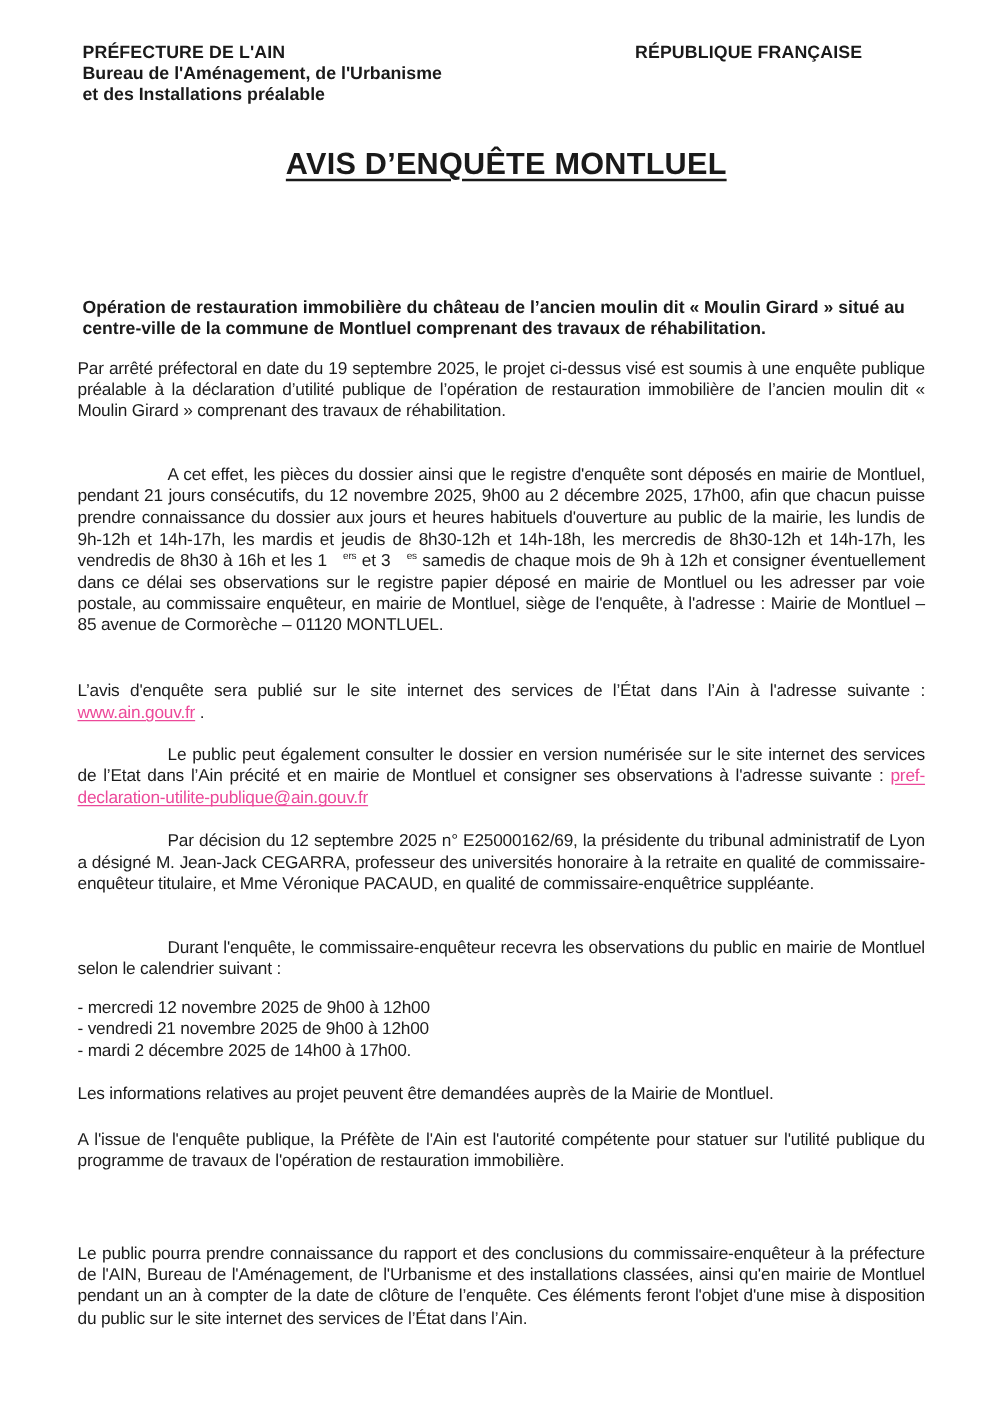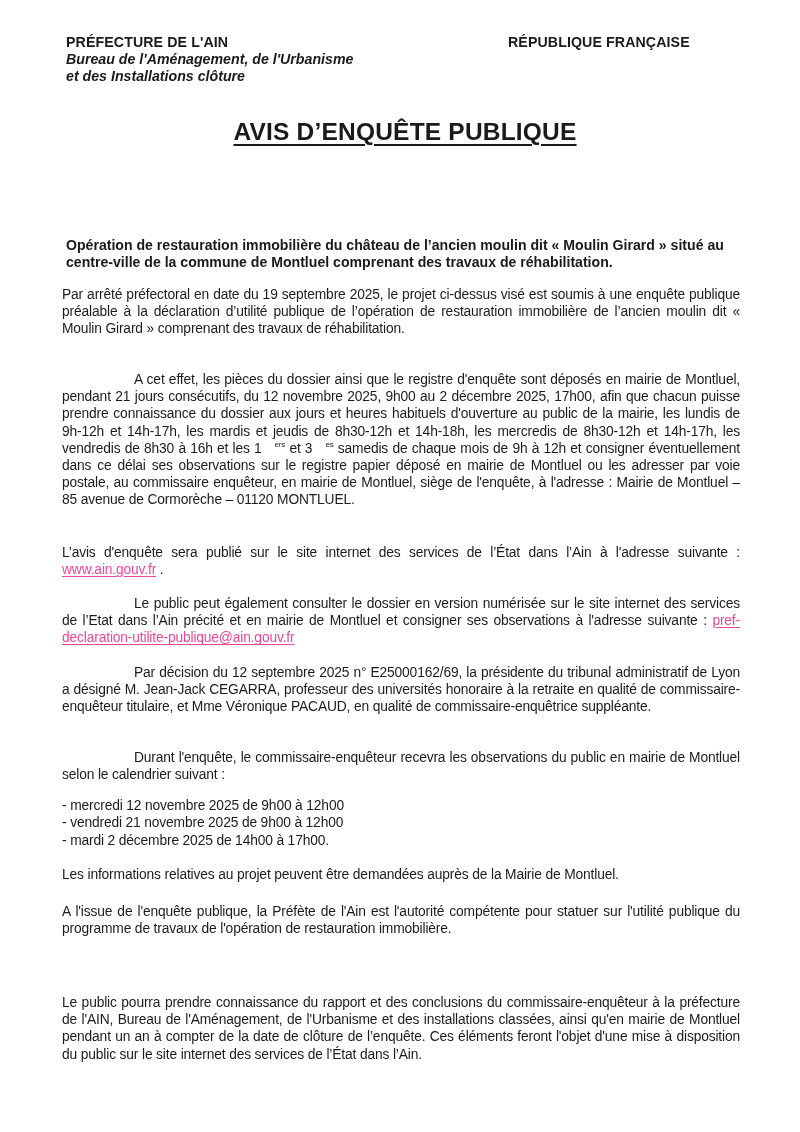--- a/index.html
+++ b/index.html
@@ -2,21 +2,21 @@
 <html><head>
   <meta charset="utf-8">
   <style>
     html, body { margin: 0; padding: 0; background: #ffffff; }
     body { width: 800px; height: 1132px; position: relative; overflow: hidden;
            font-family: "Liberation Sans", sans-serif; color: #1a1a1a; }
     .page { position: absolute; left: 0; top: 0; width: 708px; height: 1132px; }
 
     .hdr-left { position: absolute; left: 66px; top: 34px; font-size: 14.2px; line-height: 17px; }
     .hdr-left .org { font-weight: bold; letter-spacing: 0.1px; }
-    .hdr-left .bureau { font-weight: bold; font-style: italic; }
+    .hdr-left .bureau { font-weight: bold; }
     .hdr-right { position: absolute; left: 508px; top: 34px; font-size: 14.2px; font-weight: bold; letter-spacing: 0.1px; }
 
     .title { position: absolute; left: 0; width: 800px; top: 118px; text-align: center;
              font-size: 24.5px; font-weight: bold; letter-spacing: 0.2px; }
     .title span { text-decoration: underline; text-decoration-thickness: 2px; text-underline-offset: 4px; padding: 0 4px 0 14px; }
 
     .objet { position: absolute; left: 66px; top: 199px; font-size: 14.3px; font-weight: bold; }
     .objet .u { text-decoration: underline; text-underline-offset: 2px; }
 
     .subject { position: absolute; left: 66px; top: 237px; width: 680px; font-size: 14.1px;
@@ -42,27 +42,27 @@
     .sched div { line-height: 17.4px; }
   </style>
 </head>
 <body>
 
 <div class="page">
 
   <div class="hdr-left">
     <div class="org">PRÉFECTURE DE L'AIN</div>
     <div class="bureau">Bureau de l'Aménagement, de l'Urbanisme</div>
-    <div class="bureau">et des Installations clôture</div>
+    <div class="bureau">et des Installations préalable</div>
   </div>
 
   <div class="hdr-right">RÉPUBLIQUE FRANÇAISE</div>
 
   <div class="title">
-    <span>AVIS D’ENQUÊTE PUBLIQUE</span>
+    <span>AVIS D’ENQUÊTE MONTLUEL</span>
   </div>
 
 
   <div class="subject">Opération de restauration immobilière du château de l’ancien moulin dit « Moulin Girard » situé au centre-ville de la commune de Montluel comprenant des travaux de réhabilitation.</div>
 
   <div class="body p1">Par arrêté préfectoral en date du 19 septembre 2025, le projet ci-dessus visé est soumis à une enquête publique préalable à la déclaration d’utilité publique de l’opération de restauration immobilière de l’ancien moulin dit « Moulin Girard » comprenant des travaux de réhabilitation.</div>
 
   <div class="body indent p2"><span>A cet effet, les pièces du dossier ainsi que le registre d'enquête sont déposés en mairie de Montluel, pendant 21 jours consécutifs, du 12 novembre 2025, 9h00 au 2 décembre 2025, 17h00, afin que chacun puisse prendre connaissance du dossier aux jours et heures habituels d'ouverture au public de la mairie, les lundis de 9h-12h et 14h-17h, les mardis et jeudis de 8h30-12h et 14h-18h, les mercredis de 8h30-12h et 14h-17h, les vendredis de 8h30 à 16h et les 1</span><sup>ers</sup><span> et 3</span><sup>es</sup><span> samedis de chaque mois de 9h à 12h et consigner éventuellement dans ce délai ses observations sur le registre papier déposé en mairie de Montluel ou les adresser par voie postale, au commissaire enquêteur, en mairie de Montluel, siège de l'enquête, à l'adresse : Mairie de Montluel – 85 avenue de Cormorèche – 01120 MONTLUEL.</span></div>
 
   <div class="body p3"><span>L’avis d'enquête sera publié sur le site internet des services de l’État dans l’Ain à l'adresse suivante : </span><a class="link">www.ain.gouv.fr</a><span> .</span></div>

